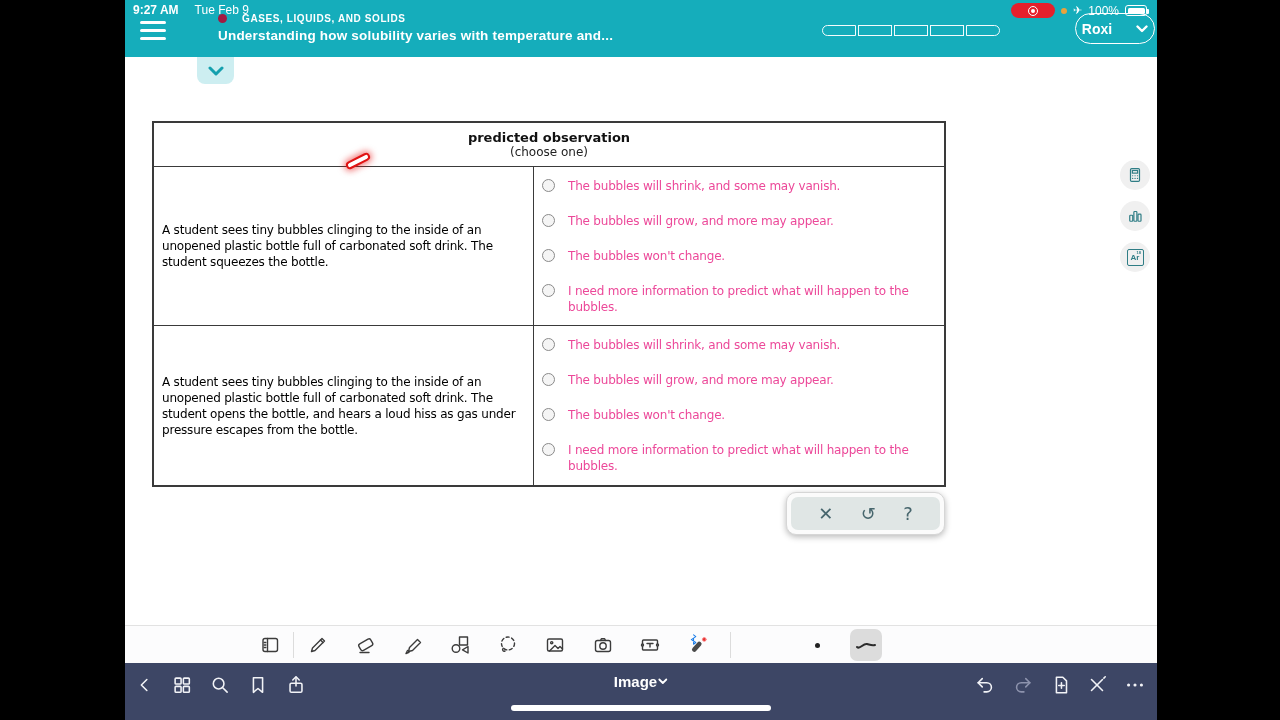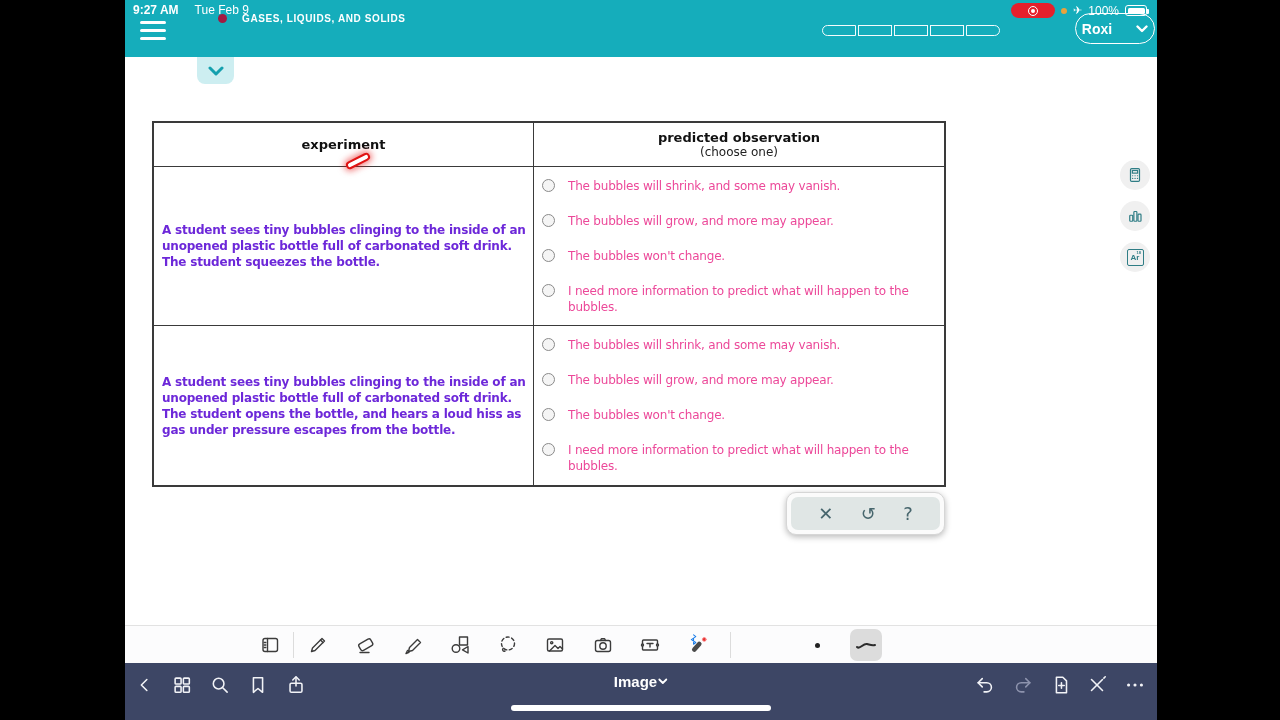--- a/index.html
+++ b/index.html
@@ -45,21 +45,21 @@
   .trow { display:flex; border-top:1px solid #3a3a3a; }
   .trow:first-child { border-top:none; }
   .cell-exp { width:380px; border-right:1px solid #3a3a3a; }
   .cell-obs { flex:1; }
   .thead { height:43px; }
   .thead .cell-exp, .thead .cell-obs { display:flex; flex-direction:column; align-items:center; justify-content:center; }
   .th-main { font-size:13px; font-weight:700; color:#111; }
   .th-sub { font-size:12px; color:#222; }
   .body-row1 { height:159px; }
   .body-row2 { height:160px; }
-  .exp-text { height:100%; display:flex; align-items:center; padding:0 6px 0 8px; font-size:12px; line-height:16px; color:#6d28d9; letter-spacing:-0.2px;font-weight:bold; }
+  .exp-text { height:100%; display:flex; align-items:center; padding:0 6px 0 8px; font-size:12px; line-height:16px; color:#000000; letter-spacing:-0.2px; }
   .opts { height:100%; display:flex; flex-direction:column; justify-content:center; row-gap:19px; padding:0 6px 0 8px; }
   .opt { display:flex; gap:13px; }
   .radio { flex:0 0 auto; width:13px; height:13px; margin-top:1px; border:1.5px solid #8a8a8a; border-radius:50%; background:#f5f5f5; cursor:pointer; }
   .opt-label { font-size:12px; line-height:16px; color:#ec4899; letter-spacing:-0.2px; }
 
   .pen-mark { position:absolute; left:220px; top:157px; width:26px; height:8px; background:#fff; border:2.5px solid #e01414; border-radius:5px; transform:rotate(-27deg); box-shadow:0 0 6px 2px rgba(230,20,20,0.55); }
 
   
   .rail-btn { position:absolute; left:995px; width:30px; height:30px; border-radius:50%; background:#f0f0f0; display:flex; align-items:center; justify-content:center; cursor:pointer; }
   .rail-calc { top:160px; } .rail-chart { top:201px; } .rail-ptable { top:242px; }
@@ -122,20 +122,21 @@
       <div class="menu-btn">
         <i></i>
           <i></i>
           <i></i>
       </div>
 
       <div class="topic-row">
         <span class="topic-dot"></span>
         <span class="topic-text">GASES, LIQUIDS, AND SOLIDS</span>
       </div>
+      <div class="lesson-title">Understanding how solubility varies with temperature and...</div>
 
       <div class="progress">
         <span></span>
         <span></span>
         <span></span>
         <span></span>
         <span></span>
       </div>
 
       <div class="user-btn">
@@ -148,23 +149,20 @@
 
     <div class="tab-chevron">
       <svg width="16" height="10" viewBox="0 0 16 10">
           <polyline points="2,2 8,8 14,2" fill="none" stroke="#14a0ae" stroke-width="3" stroke-linecap="round" stroke-linejoin="round"></polyline>
         </svg>
     </div>
 
 
     <div class="qtable">
       <div class="trow thead">
-        <div class="cell-exp">
-          <span class="th-main">experiment</span>
-        </div>
         <div class="cell-obs">
           <span class="th-main">predicted observation</span>
           <span class="th-sub">(choose one)</span>
         </div>
       </div>
 
       <div class="trow body-row1">
         <div class="cell-exp">
           <div class="exp-text">A student sees tiny bubbles clinging to the inside of an unopened plastic bottle full of carbonated soft drink. The student squeezes the bottle.</div>
         </div>

